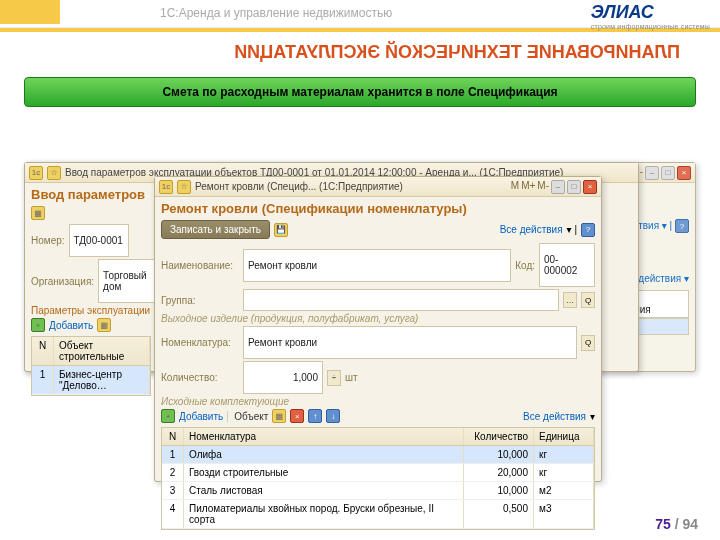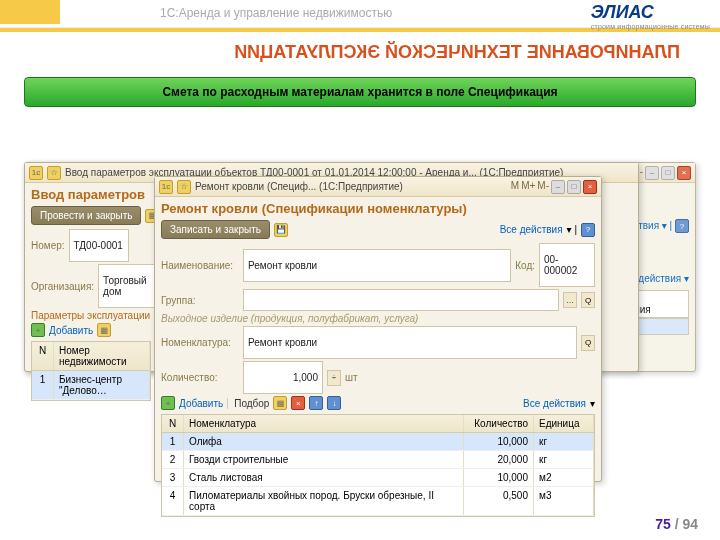--- a/index.html
+++ b/index.html
@@ -98,41 +98,40 @@
 
   <div class="win back">
     <div class="titlebar">
       <span class="ic">1c</span>
       <span class="ic">☆</span>
       <span class="ttl">Ввод параметров эксплуатации объектов ТД00-0001 от 01.01.2014 12:00:00 - Аренда и...  (1С:Предприятие)</span>
     </div>
     <div class="winbody">
       <div class="heading">Ввод параметров</div>
       <div class="toolbar">
-        <span class="btn dark">Провести и закрыть</span>
         <span class="ic">▦</span>
       </div>
       <div class="row">
         <span class="lbl">Номер:</span>
         <span class="input" style="width:60px">ТД00-0001</span>
       </div>
       <div class="row">
         <span class="lbl">Организация:</span>
         <span class="input" style="width:70px">Торговый дом</span>
       </div>
       <div class="lbl" style="color:#b56a1a">Параметры эксплуатации</div>
       <div class="toolbar">
         <span class="ic green">+</span>
         <span class="link">Добавить</span>
         <span class="ic">▦</span>
       </div>
       <div class="grid" style="width:120px">
         <div class="hd">
           <div class="c-n">N</div>
-          <div class="c-name">Номер недвижимости</div>
+          <div class="c-name">Объект строительные</div>
         </div>
         <div class="tr sel">
           <div class="c-n">1</div>
           <div class="c-name">Бизнес-центр "Делово…</div>
         </div>
       </div>
     </div>
   </div>
 
   <div class="win front">
@@ -175,24 +174,25 @@
         <span class="lbl" style="width:78px">Номенклатура:</span>
         <span class="input" style="flex:1">Ремонт кровли</span>
         <span class="dots">Q</span>
       </div>
       <div class="row">
         <span class="lbl" style="width:78px">Количество:</span>
         <span class="input num" style="width:80px">1,000</span>
         <span class="dots">÷</span>
         <span class="lbl">шт</span>
       </div>
+      <div class="lbl" style="color:#a89a6a;font-style:italic;margin-top:2px">Исходные комплектующие</div>
       <div class="toolbar">
         <span class="ic green">+</span>
         <span class="link">Добавить</span>
-        <span class="link" style="color:#333;border-left:1px solid #ccc;padding-left:6px">Подбор</span>
+        <span class="link" style="color:#333;border-left:1px solid #ccc;padding-left:6px">Объект</span>
         <span class="ic">▦</span>
         <span class="ic red">×</span>
         <span class="ic blue">↑</span>
         <span class="ic blue">↓</span>
         <span style="flex:1"></span>
         <span class="link">Все действия</span> ▾
       </div>
       <div class="grid">
         <div class="hd">
           <div class="c-n">N</div>

